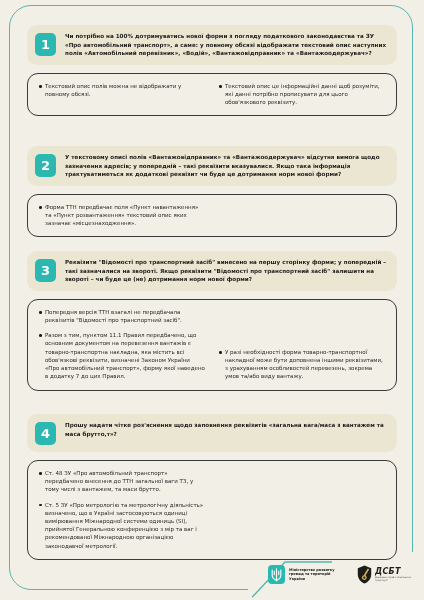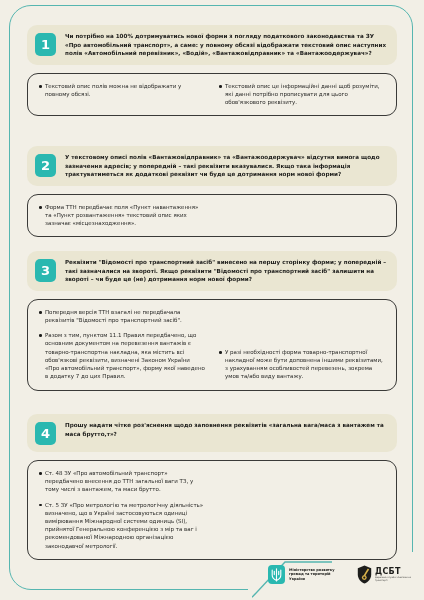--- a/index.html
+++ b/index.html
@@ -156,20 +156,21 @@
     font-size: 3.5px;
     line-height: 4.6px;
     color: #1d1d1b;
     font-weight: bold;
     max-width: 58px;
   }
   .logo-dsbt {
     display: flex;
     align-items: center;
     gap: 3px;
+    font-style: italic;
   }
   .dsbt-shield {
     width: 15px;
     height: 19px;
     position: relative;
   }
   .dsbt-text { display: flex; flex-direction: column; }
   .dsbt-word {
     font-size: 8px;
     font-weight: bold;

